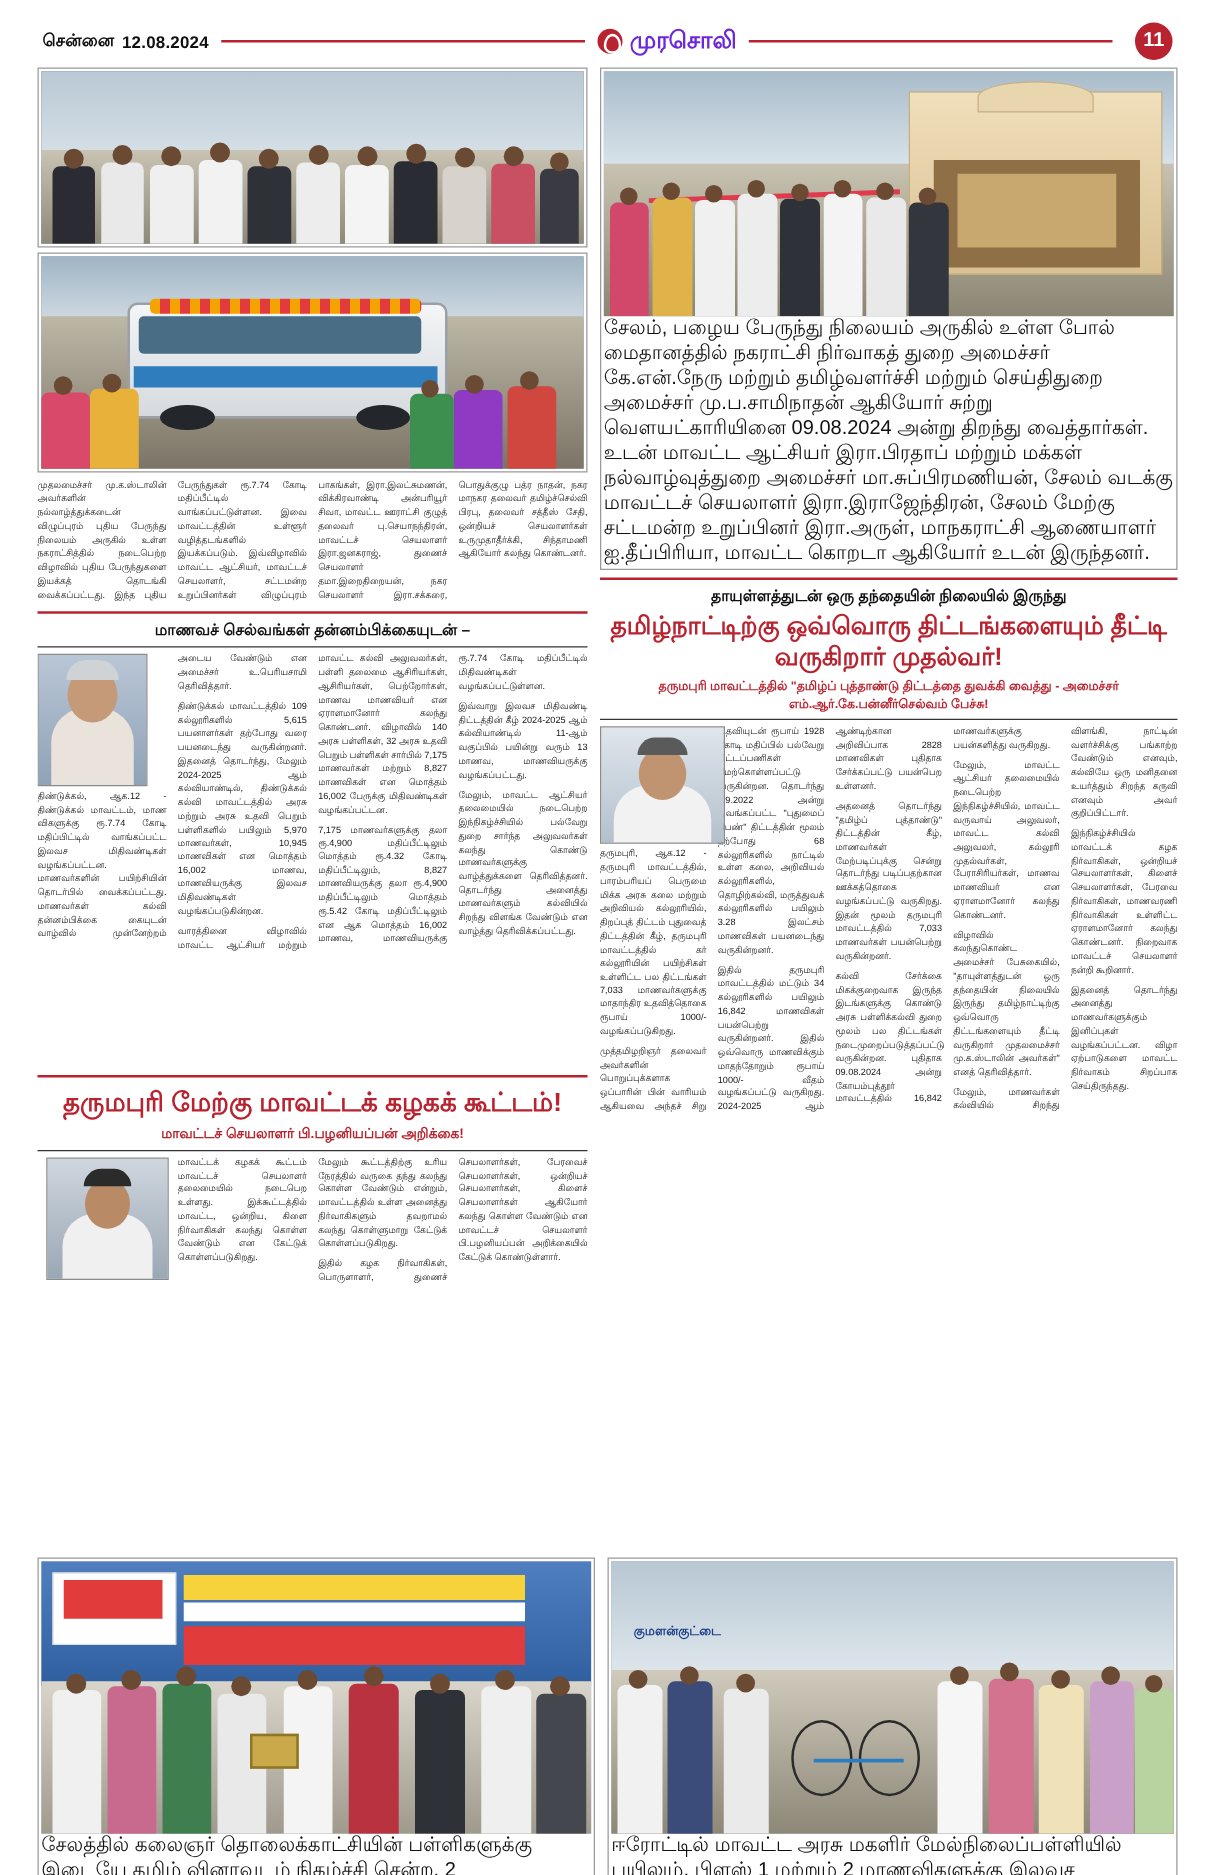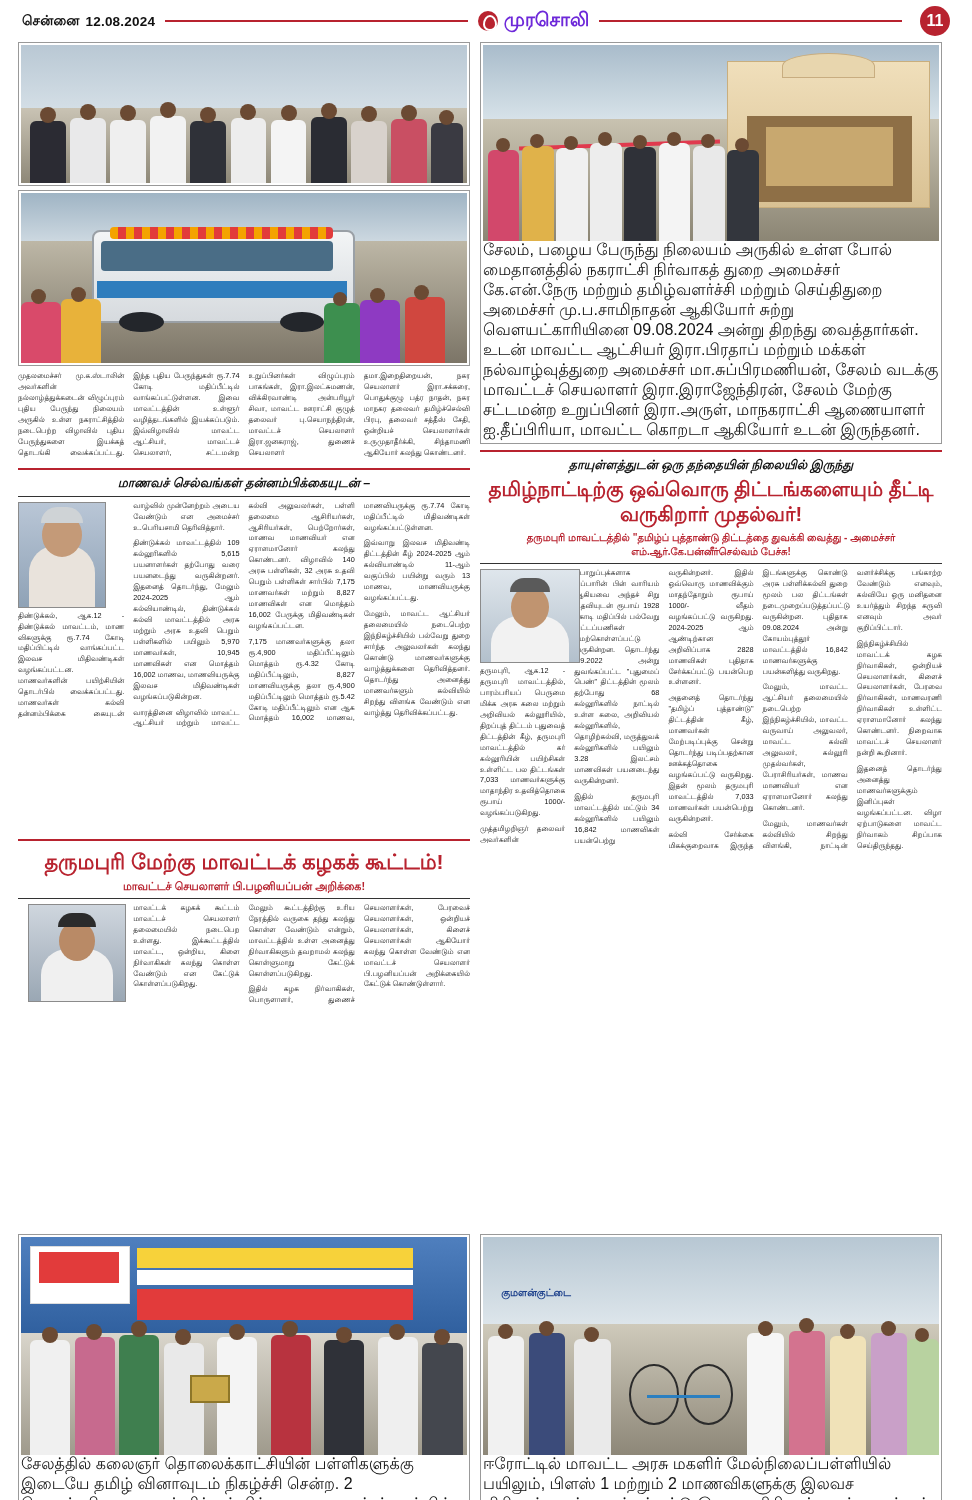--- a/index.html
+++ b/index.html
@@ -1,17 +1,17 @@
 <!DOCTYPE html>
 <html><head>
 <meta charset="utf-8">
 <style>
   html,body{margin:0;padding:0;background:#ffffff;}
   body{width:972px;height:1500px;font-family:"Liberation Sans",sans-serif;color:#111;overflow:hidden;}
-  .page{position:relative;width:972px;height:1148px;box-sizing:border-box;padding:0;}
+  .page{position:relative;width:972px;height:1148px;box-sizing:border-box;padding:12px;}
 
   
   .masthead{position:relative;height:42px;display:flex;align-items:center;padding:0 22px;}
   .mast-date{font-size:13.5px;font-weight:bold;color:#111;white-space:nowrap;letter-spacing:.2px;}
   .mast-rule{flex:1;height:2px;background:#b8232f;margin:0 10px;}
   .mast-logo{display:flex;align-items:center;gap:6px;white-space:nowrap;}
   .mast-logo .mark{width:20px;height:20px;border-radius:50%;background:#b8232f;position:relative;}
   .mast-logo .mark:after{content:"";position:absolute;left:5px;top:4px;width:10px;height:12px;border:2px solid #fff;border-radius:50% 50% 50% 50%/60% 60% 40% 40%;}
   .mast-title{font-size:19px;font-weight:bold;color:#6d28d9;}
   .mast-pageno{width:30px;height:30px;border-radius:50%;background:#b8232f;color:#fff;display:flex;align-items:center;justify-content:center;font-size:16px;font-weight:bold;margin-left:8px;}
@@ -24,21 +24,21 @@
   .frame{border:1px solid #999;padding:2px;background:#fff;}
 
   
   .scene{position:relative;width:100%;overflow:hidden;}
   .sky{position:absolute;left:0;right:0;top:0;height:55%;background:linear-gradient(#cfe3f2,#e8f1f7);}
   .crowd{position:absolute;left:0;right:0;bottom:0;height:62%;}
   .p{position:absolute;bottom:0;border-radius:6px 6px 0 0;}
   .head{position:absolute;border-radius:50%;background:#6b4a33;}
   .bld{position:absolute;background:#e3cfa3;border:1px solid #c9ae7d;}
   .rule-thin{height:1px;background:#333;margin:4px 0;}
-  .kicker{font-size:12.5px;font-weight:bold;color:#111;text-align:center;line-height:1.35;font-style:italic;}
+  .kicker{font-size:12.5px;font-weight:bold;color:#111;text-align:center;line-height:1.35;}
   .headline-red{font-size:20px;font-weight:bold;color:#b8232f;text-align:center;line-height:1.28;margin:3px 0;}
   .headline-blue{font-size:20px;font-weight:bold;color:#1b3f8b;text-align:center;line-height:1.28;margin:3px 0;}
   .subline{font-size:10px;font-weight:bold;color:#b8232f;text-align:center;line-height:1.4;margin:2px 0 4px;}
   .subline-dark{font-size:9.6px;font-weight:bold;color:#111;text-align:center;line-height:1.4;margin:2px 0 4px;}
 
   
   .body-cols{column-gap:9px;font-size:7.3px;line-height:1.5;text-align:justify;color:#111;}
   .body-cols p{margin:0 0 5px 0;}
   .c4{column-count:4;}
   .c5{column-count:5;}
@@ -228,20 +228,21 @@
                 <div class="pf" style="bottom:34px;width:38px;height:42px;background:#c09470;border-radius:50%;"></div>
                 <div class="pf" style="bottom:70px;width:40px;height:14px;background:#5a5a5a;border-radius:18px 18px 0 0;"></div>
               </div>
             </div>
             <p>தருமபுரி, ஆக.12 - தருமபுரி மாவட்டத்தில், பாரம்பரியப் பெருமை மிக்க அரசு கலை மற்றும் அறிவியல் கல்லூரியில், திறப்புத் திட்டம் புதுவைத் திட்டத்தின் கீழ், தருமபுரி மாவட்டத்தில் கர் கல்லூரியின் பயிற்சிகள் உள்ளிட்ட பல திட்டங்கள் 7,033 மாணவர்களுக்கு மாதாந்திர உதவித்தொகை ரூபாய் 1000/- வழங்கப்படுகிறது.</p>
             <p>முத்தமிழறிஞர் தலைவர் அவர்களின் பொறுப்புக்களாக ஒப்பாரின் பின் வாரியம் ஆகியவை அந்தச் சிறு உதவியுடன் ரூபாய் 1928 கோடி மதிப்பில் பல்வேறு திட்டப்பணிகள் மேற்கொள்ளப்பட்டு வருகின்றன. தொடர்ந்து 5.9.2022 அன்று துவங்கப்பட்ட "புதுமைப் பெண்" திட்டத்தின் மூலம் தற்போது 68 கல்லூரிகளில் நாட்டில் உள்ள கலை, அறிவியல் கல்லூரிகளில், தொழிற்கல்வி, மருத்துவக் கல்லூரிகளில் பயிலும் 3.28 இலட்சம் மாணவிகள் பயனடைந்து வருகின்றனர்.</p>
             <p>இதில் தருமபுரி மாவட்டத்தில் மட்டும் 34 கல்லூரிகளில் பயிலும் 16,842 மாணவிகள் பயன்பெற்று வருகின்றனர். இதில் ஒவ்வொரு மாணவிக்கும் மாதந்தோறும் ரூபாய் 1000/- வீதம் வழங்கப்பட்டு வருகிறது. 2024-2025 ஆம் ஆண்டிற்கான அறிவிப்பாக 2828 மாணவிகள் புதிதாக சேர்க்கப்பட்டு பயன்பெற உள்ளனர்.</p>
             <p>அதனைத் தொடர்ந்து "தமிழ்ப் புத்தாண்டு" திட்டத்தின் கீழ், மாணவர்கள் மேற்படிப்புக்கு சென்று தொடர்ந்து படிப்பதற்கான ஊக்கத்தொகை வழங்கப்பட்டு வருகிறது. இதன் மூலம் தருமபுரி மாவட்டத்தில் 7,033 மாணவர்கள் பயன்பெற்று வருகின்றனர்.</p>
             <p>கல்வி சேர்க்கை மிகக்குறைவாக இருந்த இடங்களுக்கு கொண்டு அரசு பள்ளிக்கல்வி துறை மூலம் பல திட்டங்கள் நடைமுறைப்படுத்தப்பட்டு வருகின்றன. புதிதாக 09.08.2024 அன்று கோயம்புத்தூர் மாவட்டத்தில் 16,842 மாணவர்களுக்கு பயன்களித்து வருகிறது.</p>
             <p>மேலும், மாவட்ட ஆட்சியர் தலைமையில் நடைபெற்ற இந்நிகழ்ச்சியில், மாவட்ட வருவாய் அலுவலர், மாவட்ட கல்வி அலுவலர், கல்லூரி முதல்வர்கள், பேராசிரியர்கள், மாணவ மாணவியர் என ஏராளமானோர் கலந்து கொண்டனர்.</p>
+            <p>விழாவில் கலந்துகொண்ட அமைச்சர் பேசுகையில், "தாயுள்ளத்துடன் ஒரு தந்தையின் நிலையில் இருந்து தமிழ்நாட்டிற்கு ஒவ்வொரு திட்டங்களையும் தீட்டி வருகிறார் முதலமைச்சர் மு.க.ஸ்டாலின் அவர்கள்" எனத் தெரிவித்தார்.</p>
             <p>மேலும், மாணவர்கள் கல்வியில் சிறந்து விளங்கி, நாட்டின் வளர்ச்சிக்கு பங்காற்ற வேண்டும் எனவும், கல்வியே ஒரு மனிதனை உயர்த்தும் சிறந்த கருவி எனவும் அவர் குறிப்பிட்டார்.</p>
             <p>இந்நிகழ்ச்சியில் மாவட்டக் கழக நிர்வாகிகள், ஒன்றியச் செயலாளர்கள், கிளைச் செயலாளர்கள், பேரவை நிர்வாகிகள், மாணவரணி நிர்வாகிகள் உள்ளிட்ட ஏராளமானோர் கலந்து கொண்டனர். நிறைவாக மாவட்டச் செயலாளர் நன்றி கூறினார்.</p>
             <p>இதனைத் தொடர்ந்து அனைத்து மாணவர்களுக்கும் இனிப்புகள் வழங்கப்பட்டன. விழா ஏற்பாடுகளை மாவட்ட நிர்வாகம் சிறப்பாக செய்திருந்தது.</p>
           </div>
         </div>
       </div>
     </div>
 
     <div class="cols" style="margin-top:6px;">
 

